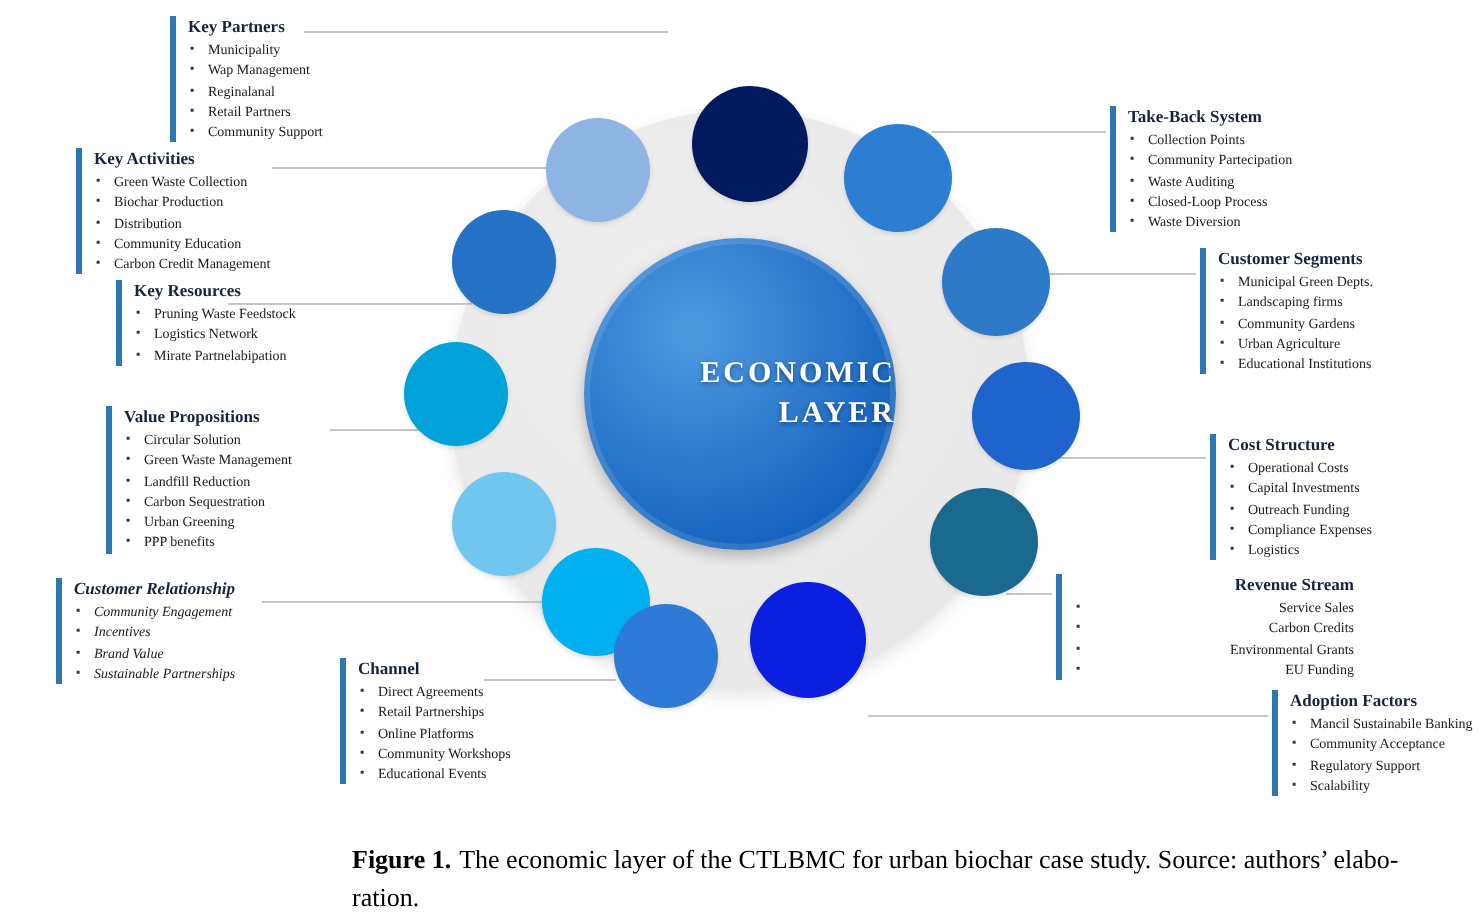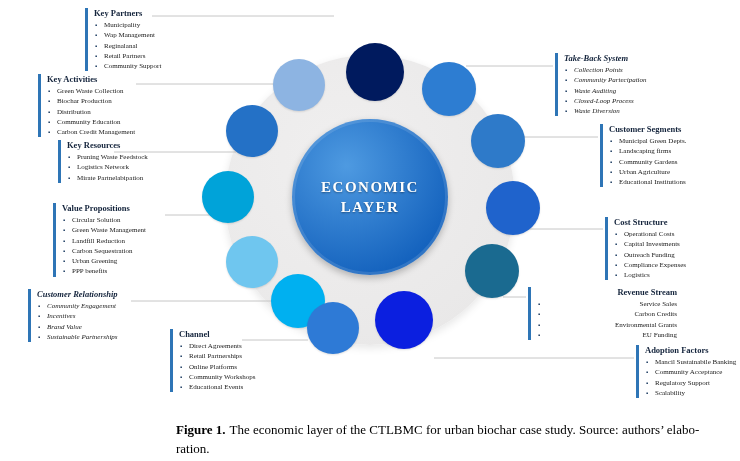--- a/index.html
+++ b/index.html
@@ -124,21 +124,21 @@
       <div class="node" style="left: 471px; top: 114px; height: 54px; width: 54px; background: rgb(46, 122, 201);"></div>
       <div class="node" style="left: 202px; top: 171px; height: 52px; width: 52px; background: rgb(0, 163, 217);"></div>
       <div class="node" style="left: 486px; top: 181px; height: 54px; width: 54px; background: rgb(31, 99, 204);"></div>
       <div class="node" style="left: 226px; top: 236px; height: 52px; width: 52px; background: rgb(111, 198, 239);"></div>
       <div class="node" style="left: 465px; top: 244px; height: 54px; width: 54px; background: rgb(26, 106, 144);"></div>
       <div class="node" style="left: 271px; top: 274px; height: 54px; width: 54px; background: rgb(0, 176, 240);"></div>
       <div class="node" style="left: 307px; top: 302px; height: 52px; width: 52px; background: rgb(46, 122, 214);"></div>
       <div class="node" style="left: 375px; top: 291px; height: 58px; width: 58px; background: rgb(11, 31, 224);"></div>
     </div>
 
-  <div id="center-circle" style="background: radial-gradient(circle at 35% 30%, rgb(78, 154, 225), rgb(21, 99, 190) 75%);">
+  <div id="center-circle" style="background: radial-gradient(circle at 35% 30%, rgb(78, 154, 225), rgb(21, 99, 190) 75%); align-items: flex-end;">
     <div class="center-line">ECONOMIC</div>
     <div class="center-line">LAYER</div>
   </div>
 
   <div id="groups">
       <div class="group" style="left: 85px; top: 8px; width: 145px; border-left-color: rgb(46, 117, 182);">
         <div class="group-title">Key Partners</div>
         <ul class="group-items">
           <li class="group-item">Municipality</li>
           <li class="group-item">Wap Management</li>
@@ -188,21 +188,21 @@
       <div class="group" style="left: 170px; top: 329px; width: 140px; border-left-color: rgb(46, 117, 182);">
         <div class="group-title">Channel</div>
         <ul class="group-items">
           <li class="group-item">Direct Agreements</li>
           <li class="group-item">Retail Partnerships</li>
           <li class="group-item">Online Platforms</li>
           <li class="group-item">Community Workshops</li>
           <li class="group-item">Educational Events</li>
         </ul>
       </div>
-      <div class="group" style="left: 555px; top: 53px; width: 150px; border-left-color: rgb(46, 117, 182); font-style: italic;">
+      <div class="group" style="left: 555px; top: 53px; width: 150px; border-left-color: rgb(46, 117, 182);">
         <div class="group-title">Take-Back System</div>
         <ul class="group-items">
           <li class="group-item">Collection Points</li>
           <li class="group-item">Community Partecipation</li>
           <li class="group-item">Waste Auditing</li>
           <li class="group-item">Closed-Loop Process</li>
           <li class="group-item">Waste Diversion</li>
         </ul>
       </div>
       <div class="group" style="left: 600px; top: 124px; width: 138px; border-left-color: rgb(46, 117, 182);">

